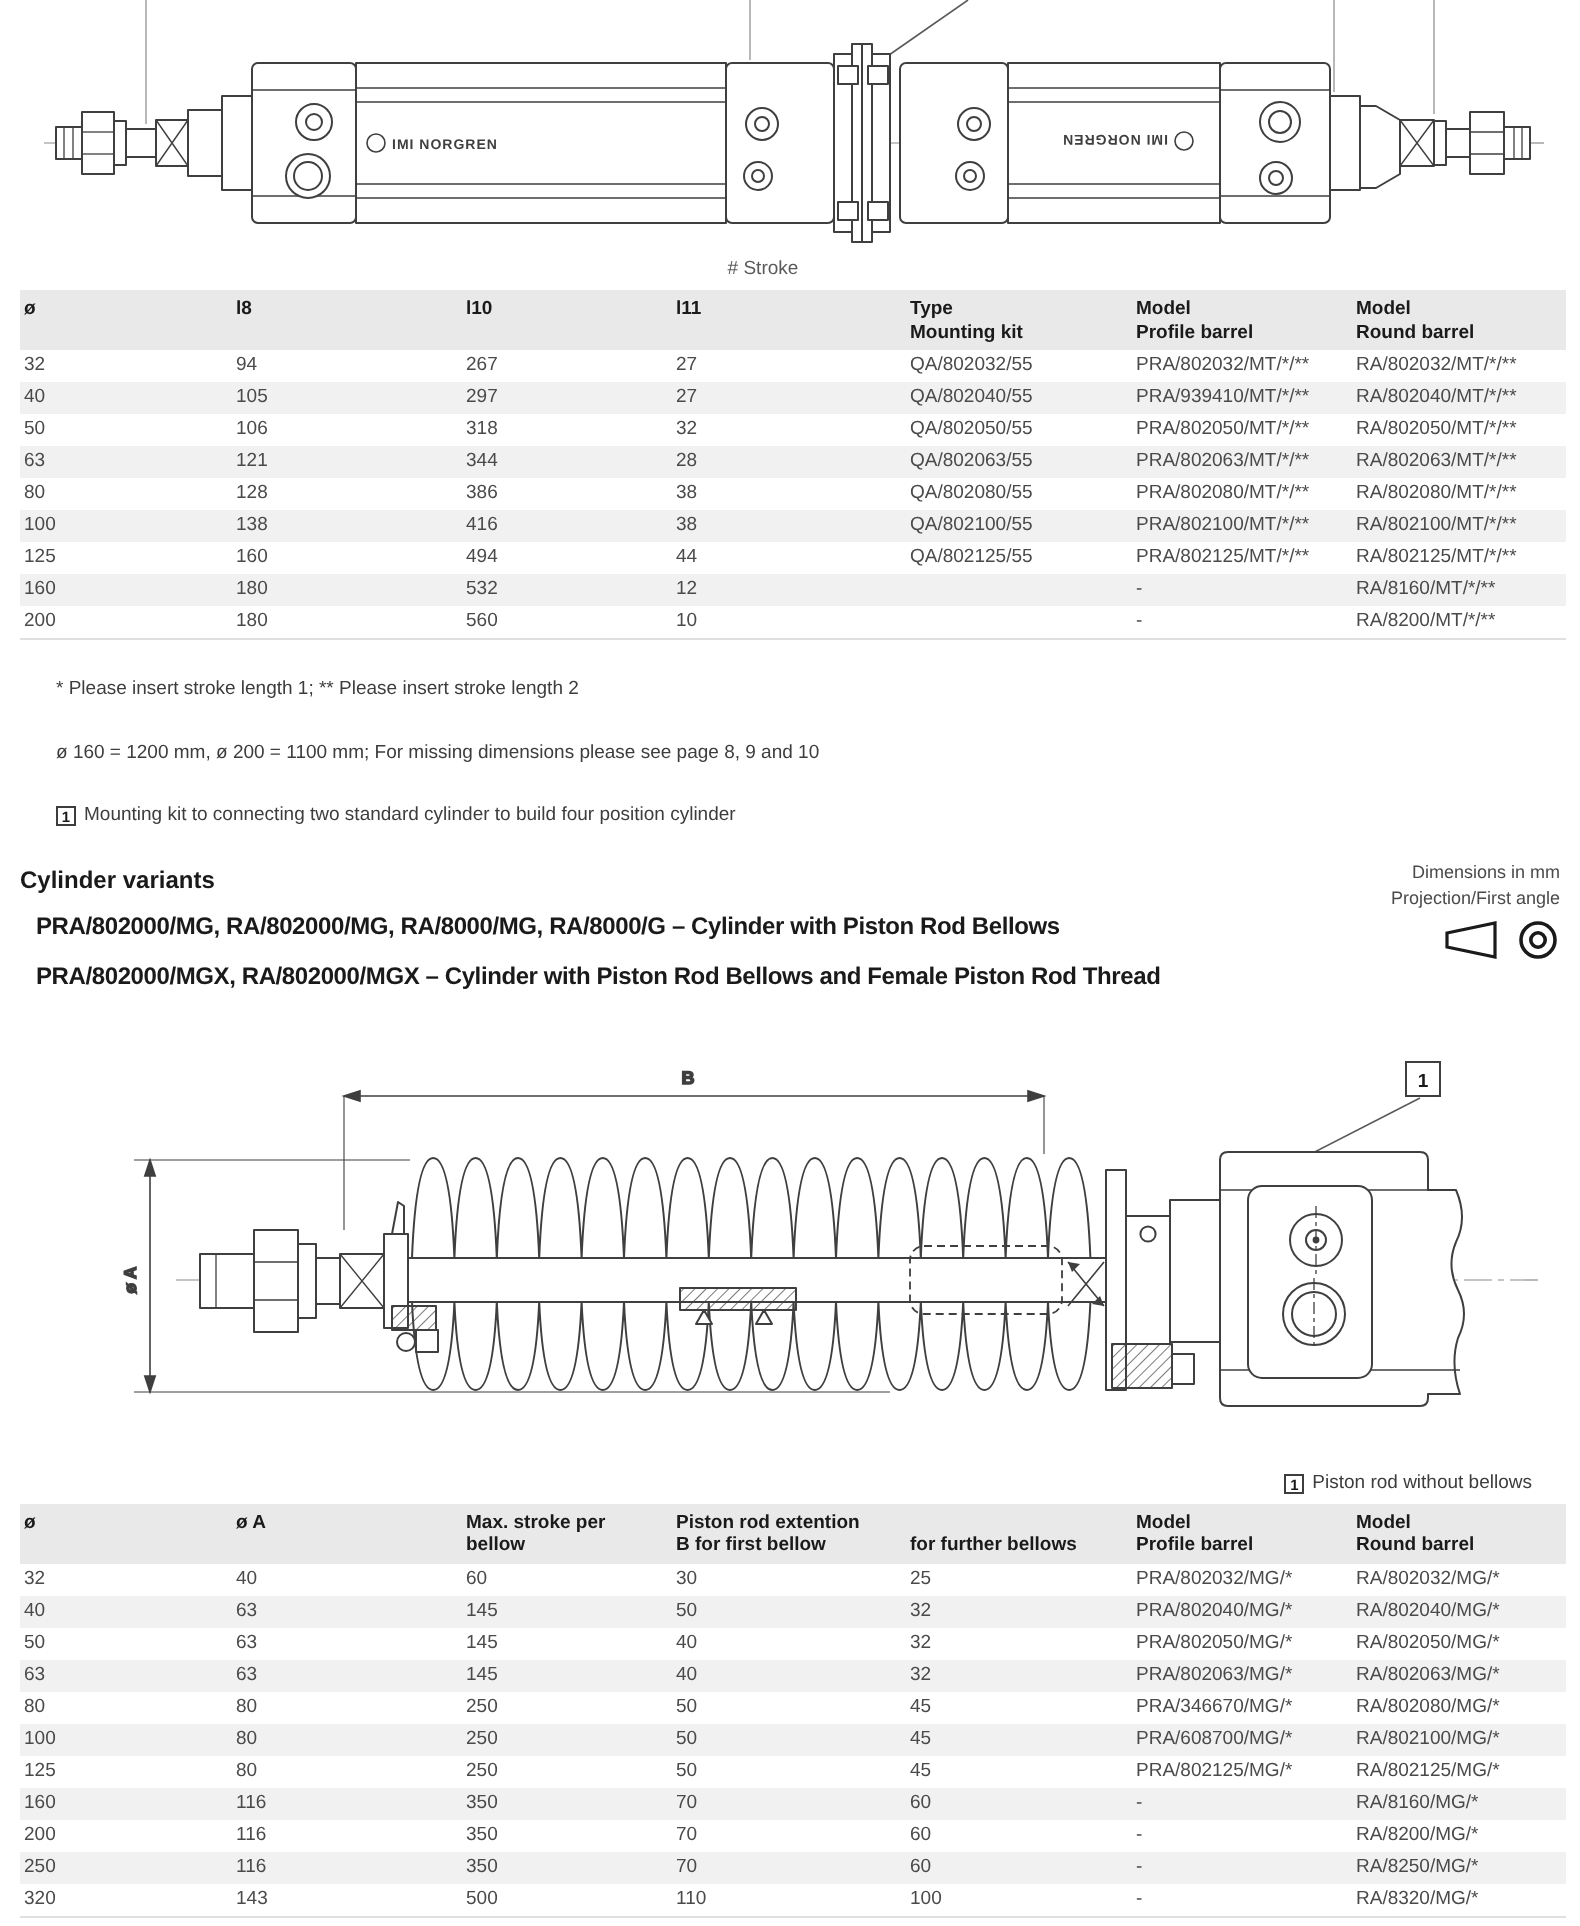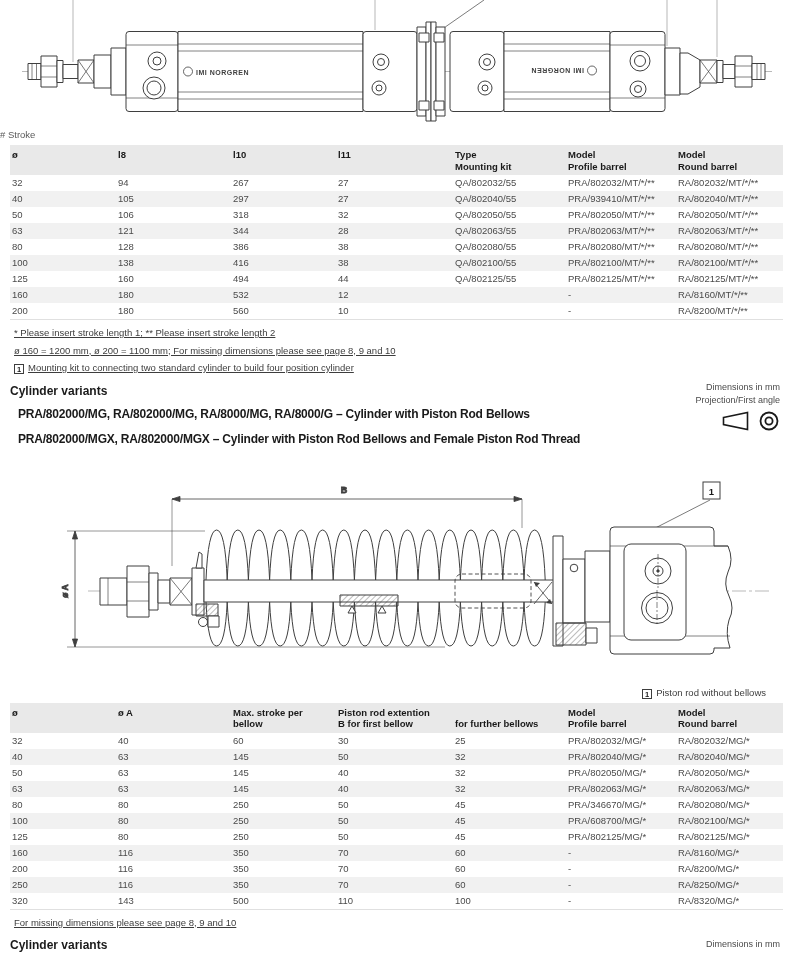--- a/index.html
+++ b/index.html
@@ -10,39 +10,39 @@
     --dark:#1a1a1a;
   }
   *{box-sizing:border-box;}
   html,body{margin:0;padding:0;}
   body{
     width:790px;height:963px;overflow:hidden;background:#fff;
     font-family:"Liberation Sans",sans-serif;color:var(--txt);
     position:relative;
   }
   .drawing-top{height:128px;position:relative;}
-  .stroke-note{height:15px;text-align:left;padding-right:27px;font-size:9.5px;color:#5a5a5a;line-height:13px;}
+  .stroke-note{height:15px;text-align:center;padding-right:27px;font-size:9.5px;color:#5a5a5a;line-height:13px;}
 
   table.data-table{
     border-collapse:collapse;table-layout:fixed;width:773px;
     margin:2px 7px 0 10px;border-bottom:1px solid #e0e0e0;
   }
   table.data-table th{
     background:var(--hdr);font-size:9.5px;font-weight:bold;color:var(--dark);
     text-align:left;vertical-align:top;padding:4px 2px 3px 2px;line-height:11.5px;
   }
   table.data-table th div{min-height:11.5px;white-space:nowrap;}
   table.data-table td{
     font-size:9.5px;color:var(--txt);padding:0 0 0 2px;height:16px;line-height:16px;
     white-space:nowrap;overflow:hidden;
   }
   table.data-table tbody tr:nth-child(even){background:var(--alt);}
 
   .notes{margin:6px 10px 0;font-size:9.5px;line-height:13.5px;color:#3d3d3d;}
-  .notes p{margin:4px;text-decoration:underline;}
+  .notes p{margin:18px;}
   .marker-box{
     display:inline-block;width:10px;height:10px;border:1px solid #3d3d3d;
     font-size:7.5px;font-weight:bold;line-height:9px;text-align:center;
     margin-right:4px;color:#1a1a1a;position:relative;top:1px;background:#fff;
   }
 
   .section-head{margin:9px 10px 0;position:relative;height:62px;}
   .section-head h3{font-size:12px;margin:0 0 4px;color:var(--dark);font-weight:bold;}
   .models{font-size:12px;font-weight:bold;color:var(--dark);margin:8px;line-height:17.5px;white-space:nowrap;letter-spacing:-0.2px;}
   .proj-block{position:absolute;top:-3px;right:0;text-align:right;font-size:9px;color:#4a4a4a;line-height:13px;background:transparent;}

